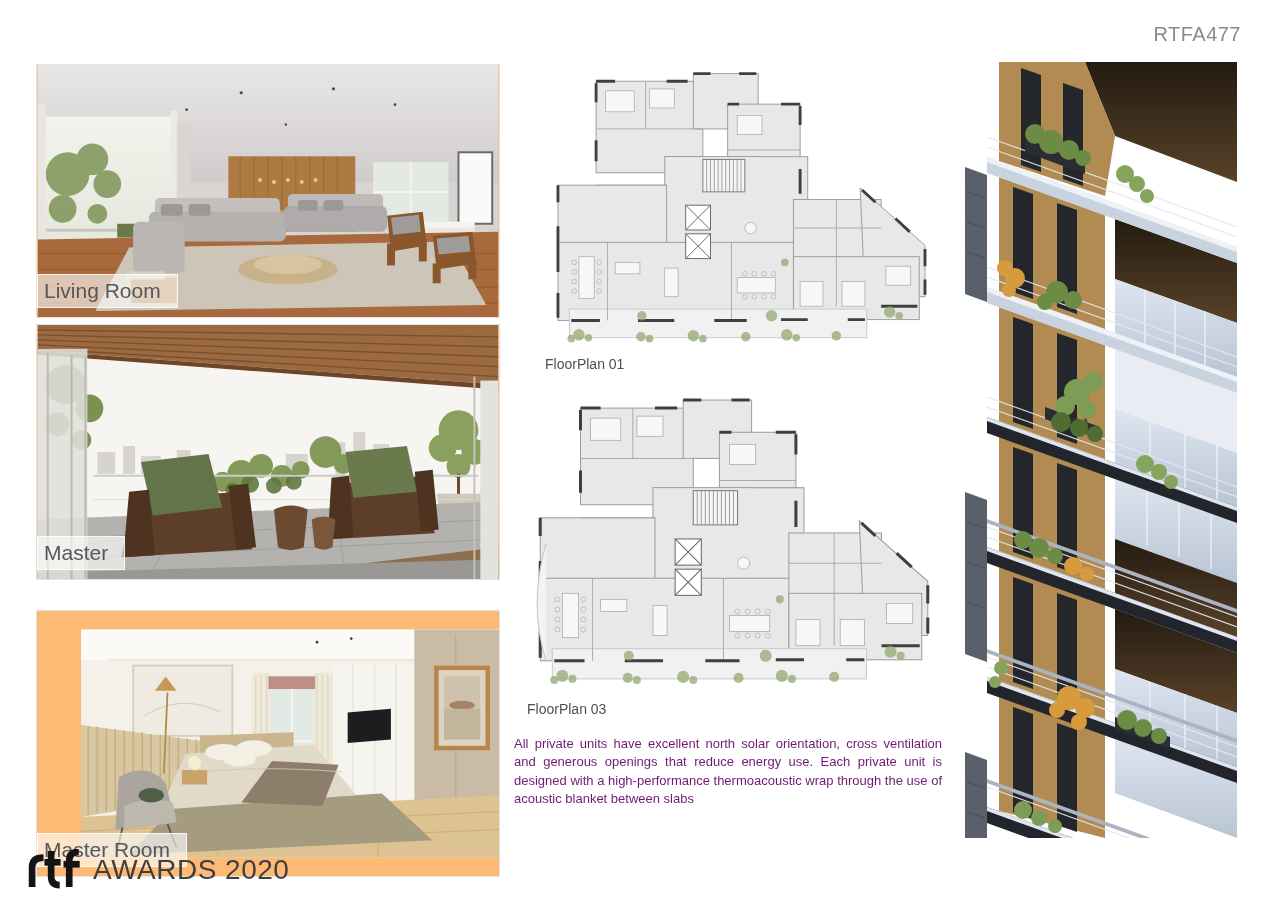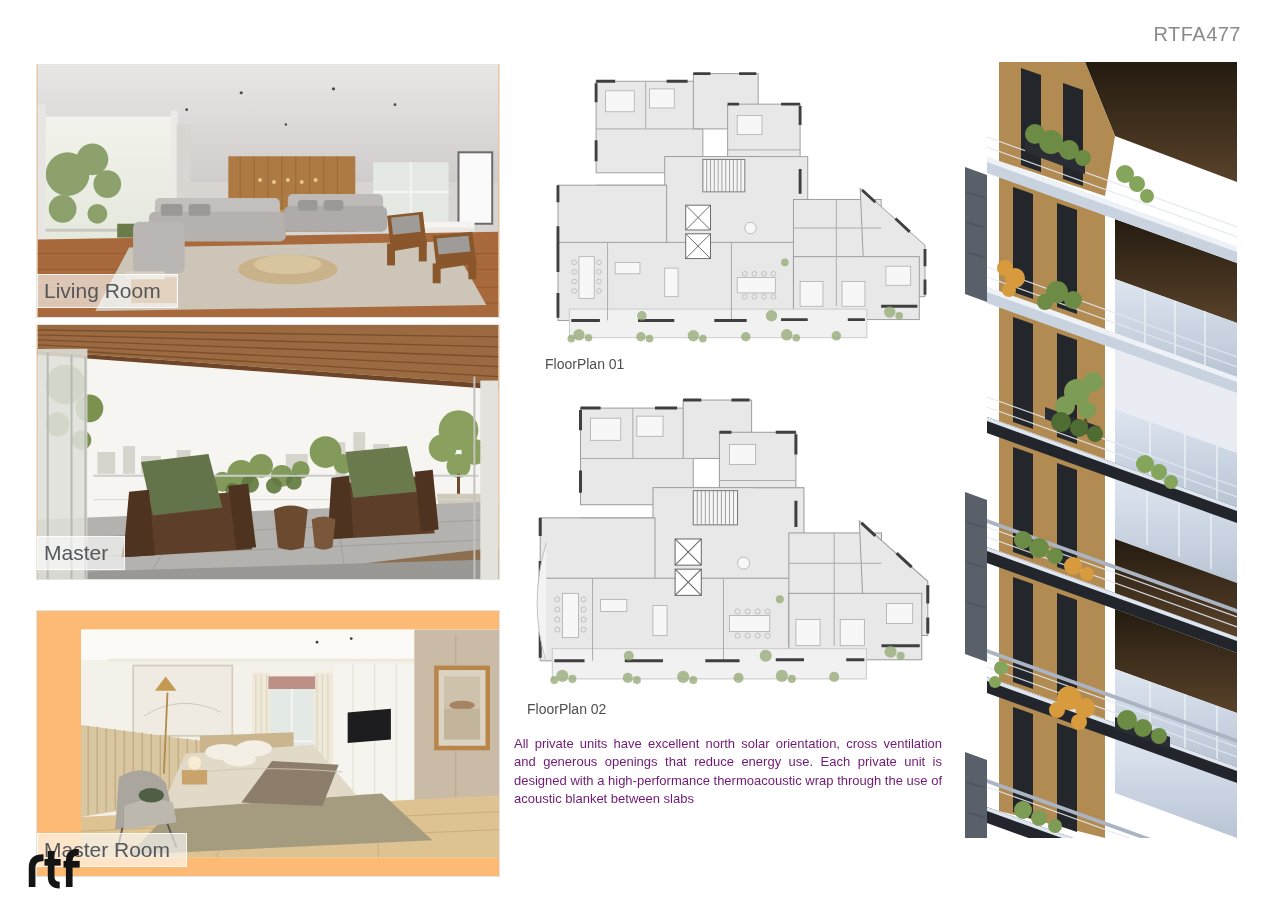--- a/index.html
+++ b/index.html
@@ -408,21 +408,21 @@
   </svg>
 </div>
 <div class="abs plan-caption" style="left:545px;top:356px;width:392px;">FloorPlan 01</div>
 
 <div class="abs plan" style="left:527px;top:392px;width:413px;height:302px;">
   <svg viewBox="0 0 400 300">
     <use href="#fp"></use>
     <path d="M14,150 C2,190 2,230 14,268" fill="#f3f3f3" stroke="#c2c2c2" stroke-width="1"></path>
   </svg>
 </div>
-<div class="abs plan-caption" style="left:527px;top:701px;width:413px;">FloorPlan 02</div>
+<div class="abs plan-caption" style="left:527px;top:701px;width:413px;">FloorPlan 03</div>
 
 <div class="abs description">All private units have excellent north solar orientation, cross ventilation and generous openings that reduce energy use. Each private unit is designed with a high-performance thermoacoustic wrap through the use of acoustic blanket between slabs</div>
 
 <div class="abs facade">
   <svg viewBox="0 0 272 776">
     <defs>
       <linearGradient id="glass" x1="0" y1="0" x2="0" y2="1">
         <stop offset="0" stop-color="#dde5f0"></stop>
           <stop offset="1" stop-color="#b9c4d4"></stop>
       </linearGradient>
@@ -606,13 +606,14 @@
 <div class="abs footer">
   <svg class="footer-logo" width="58" height="40" viewBox="0 0 60 42" aria-label="rtf">
     <g stroke="#141414" stroke-width="7" fill="none" stroke-linecap="butt">
       <path d="M7,40 V19 Q7,9 19,9"></path>
       <path d="M27,2 V29 Q27,38 36,38"></path>
       <path d="M46,40 V12 Q46,3 56,3"></path>
       <path d="M20,14 H37"></path>
       <path d="M40,16 H57"></path>
     </g>
   </svg>
+  <span class="footer-text">AWARDS 2020</span>
 </div>
 
 </body></html>

